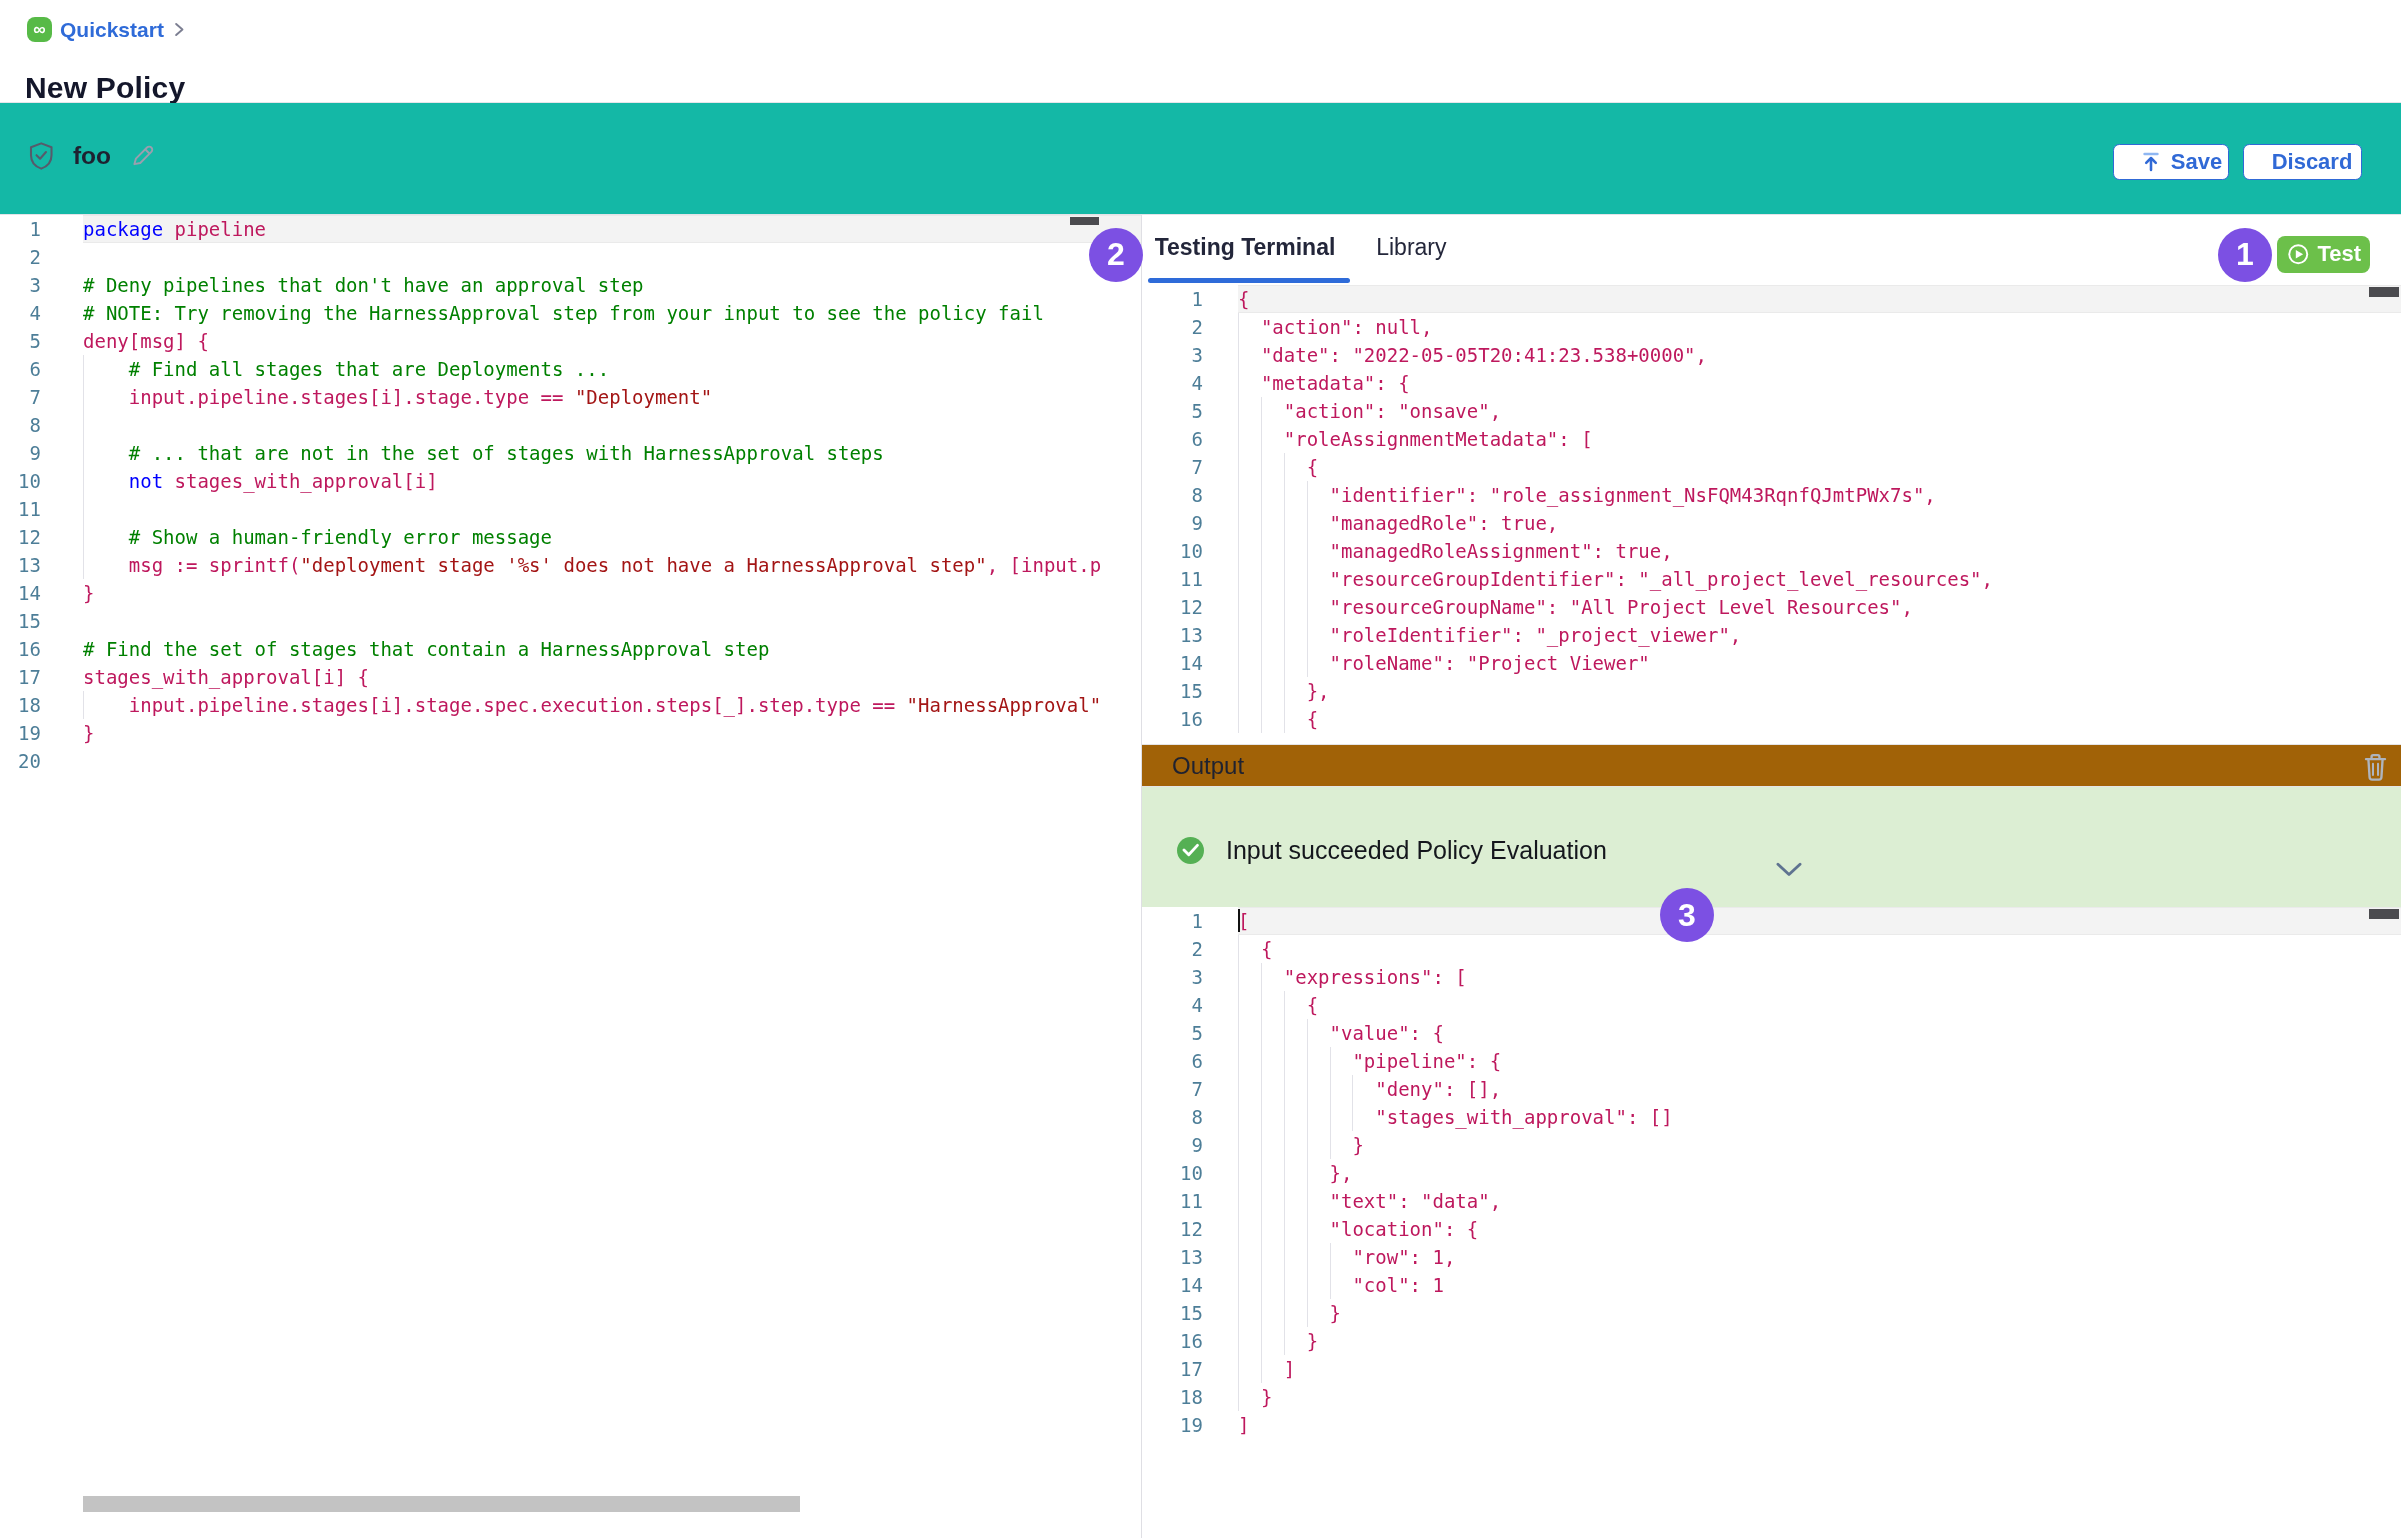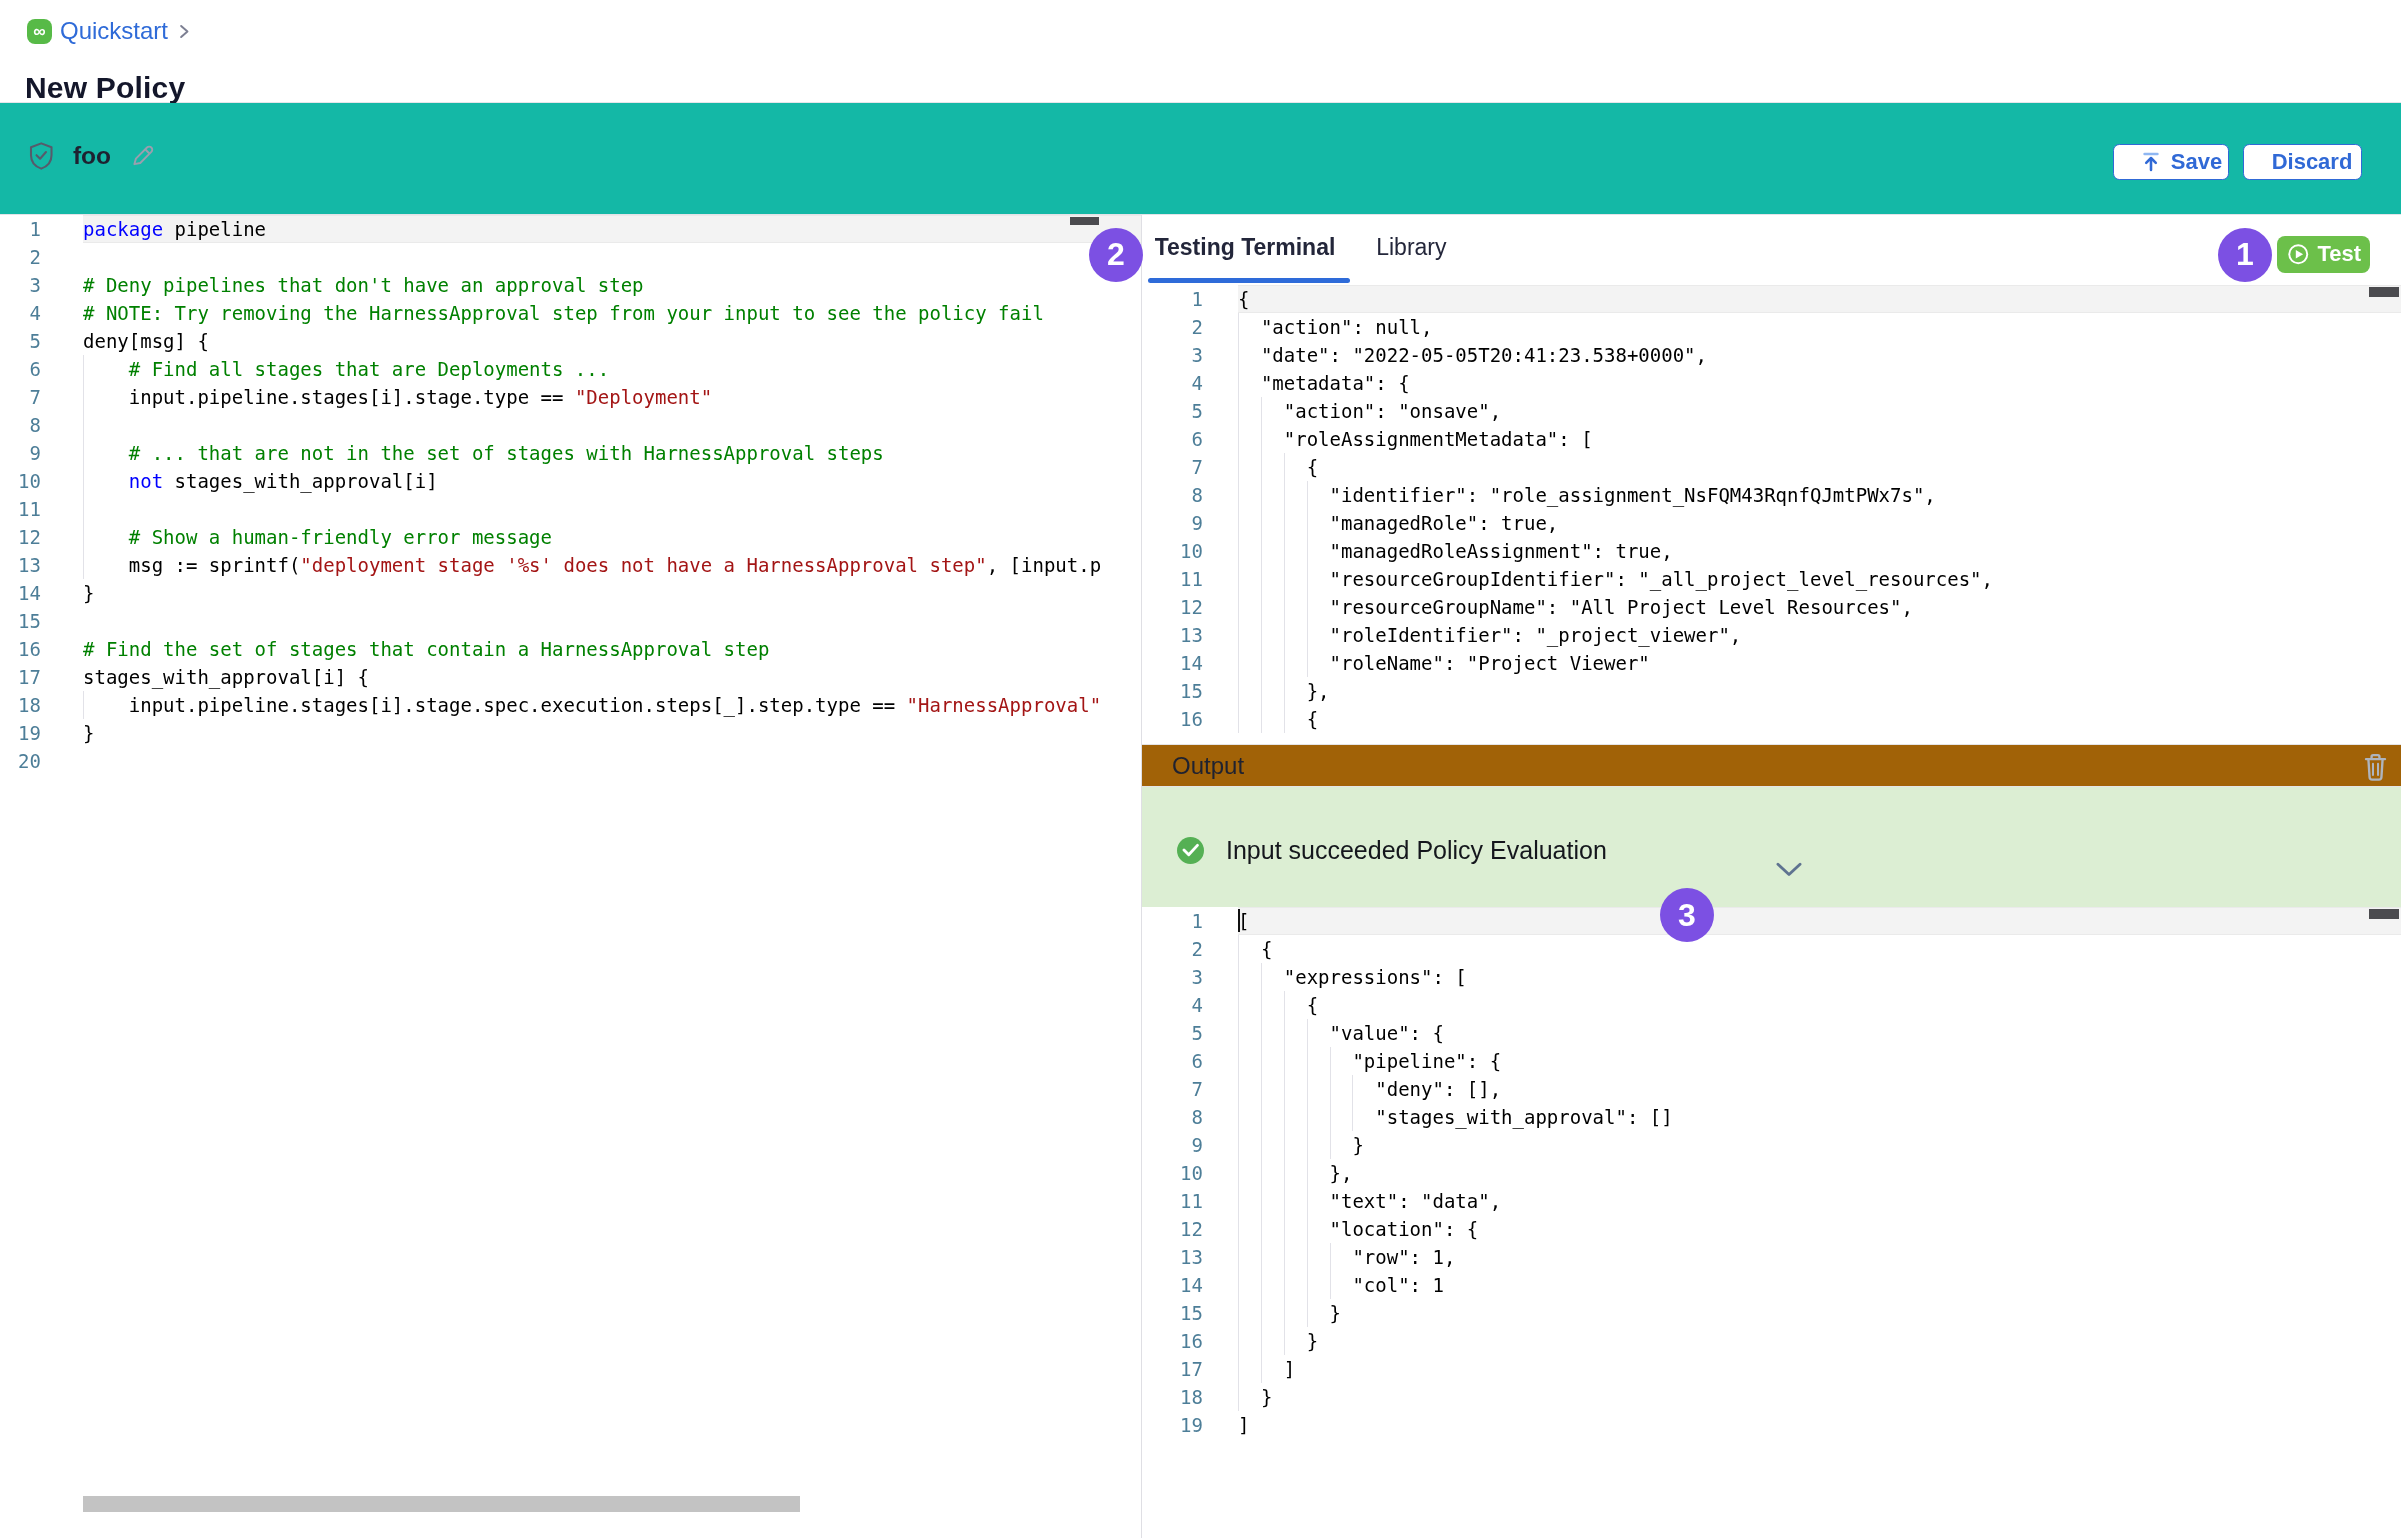--- a/index.html
+++ b/index.html
@@ -3,21 +3,21 @@
 <meta charset="utf-8">
 <style>
   * { margin:0; padding:0; box-sizing:border-box; }
   body { background:#fff; font-family:"Liberation Sans", sans-serif; }
   .page { position:relative; width:2401px; height:1538px; background:#fff; overflow:hidden; }
 
   
   .topbar { position:absolute; left:0; top:0; width:2401px; height:103px; background:#fff; border-bottom:0.8px solid #E5E5EA; }
   .crumbrow { position:absolute; left:27px; top:17.4px; display:flex; align-items:center; gap:8px; }
   .logo { width:25px; height:25px; background:#57BA47; border-radius:8px; color:#fff; font-weight:bold; font-size:17.4px; display:flex; align-items:center; justify-content:center; }
-  .crumb { color:#2F6BD8; font-size:24px; font-weight:400; }
+  .crumb { color:#2F6BD8; font-size:21px; font-weight:700; }
   .crumb-sep { color:#7C7F92; margin-left:1.6px; }
   .page-title { position:absolute; left:25px; top:71px; font-size:30px; font-weight:700; color:#14172B; letter-spacing:0.2px; }
   .nav { position:absolute; right:58px; top:24px; display:flex; align-items:center; gap:36px; height:44px; }
   .nav-link { color:#2F6BD8; font-size:22px; font-weight:500; cursor:pointer; }
   .nav-pill { background:#1D3458; color:#fff; font-size:22px; font-weight:600; border-radius:24px; padding:8.7px 22px; cursor:pointer; }
 
   
   .toolbar { position:absolute; left:0; top:103px; width:2401px; height:112px; background:#14b8a6; border-bottom:0.8px solid #E3E3E8; }
   .policy-name-row { position:absolute; left:27px; top:38px; display:flex; align-items:center; gap:17.4px; }
   .policy-name { font-size:24.5px; font-weight:700; color:#1E2230; }
@@ -27,21 +27,21 @@
 
   
   .content { position:absolute; left:0; top:215px; width:2401px; height:1323px; background:#fff; }
 
   
   .editor { font-family:"DejaVu Sans Mono", monospace; font-size:19px; line-height:28px; overflow:hidden; position:relative; background:#fff; }
   .erow { display:flex; height:28px; white-space:pre; }
   .gut { flex:none; text-align:right; color:#4D7E98; }
   .cline { flex:1; overflow:hidden; color:#1E1E1E; }
   .cline.cur { background:#F3F3F3; box-shadow: inset 0 0.8px 0 #E7E7E7, inset 0 -0.8px 0 #E7E7E7; }
-  .tok-k { color:#0000FF; } .tok-c { color:#008000; } .tok-s { color:#A31515; } .tok-p { color:#000000; }
+  .tok-k { color:#0000FF; } .tok-c { color:#008000; } .tok-s { color:#A31515; } .tok-p { color:#be185d; }
   .ig { display:inline-block; height:28px; border-left:0.8px solid #E2E2E8; vertical-align:top; }
   .cursor { display:inline-block; width:2.4px; height:23px; background:#111; vertical-align:middle; margin:-3.2px -2.4px 0 0; }
 
   .left-editor { position:absolute; left:0; top:0; width:1141px; height:1323px; }
   .left-editor .gut { width:83px; padding-right:42px; }
   .vthumb-left { position:absolute; left:1070px; top:2.4px; width:28.5px; height:8px; background:#4B4B4F; }
   .hscroll-left { position:absolute; left:83px; top:1281px; width:717px; height:16px; background:#C3C3C3; cursor:pointer; }
 
   
   .right-panel { position:absolute; left:1141px; top:0; width:1261px; height:1323px; border-left:1.6px solid #DFDFE4; background:#fff; }

